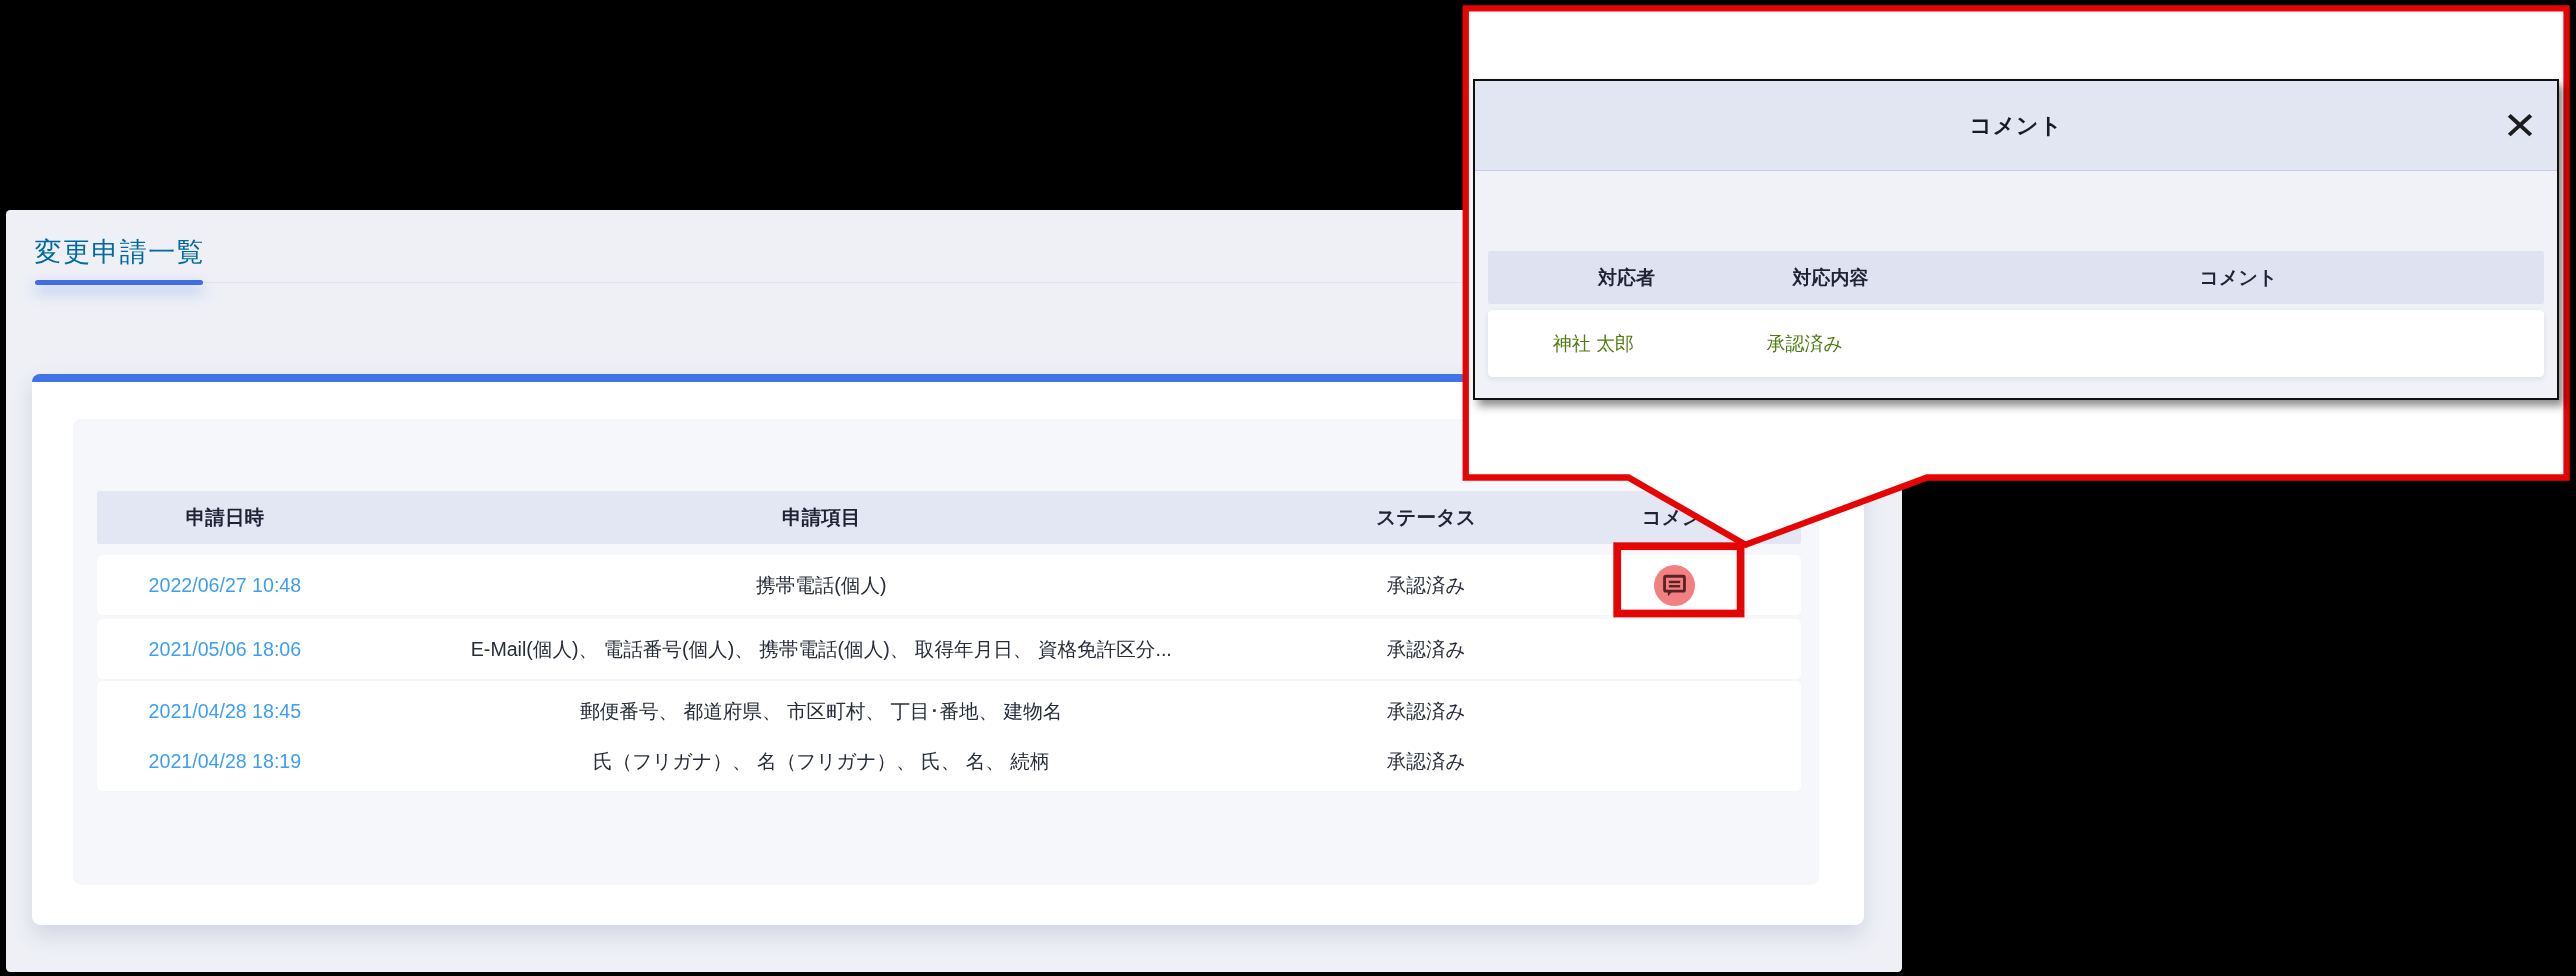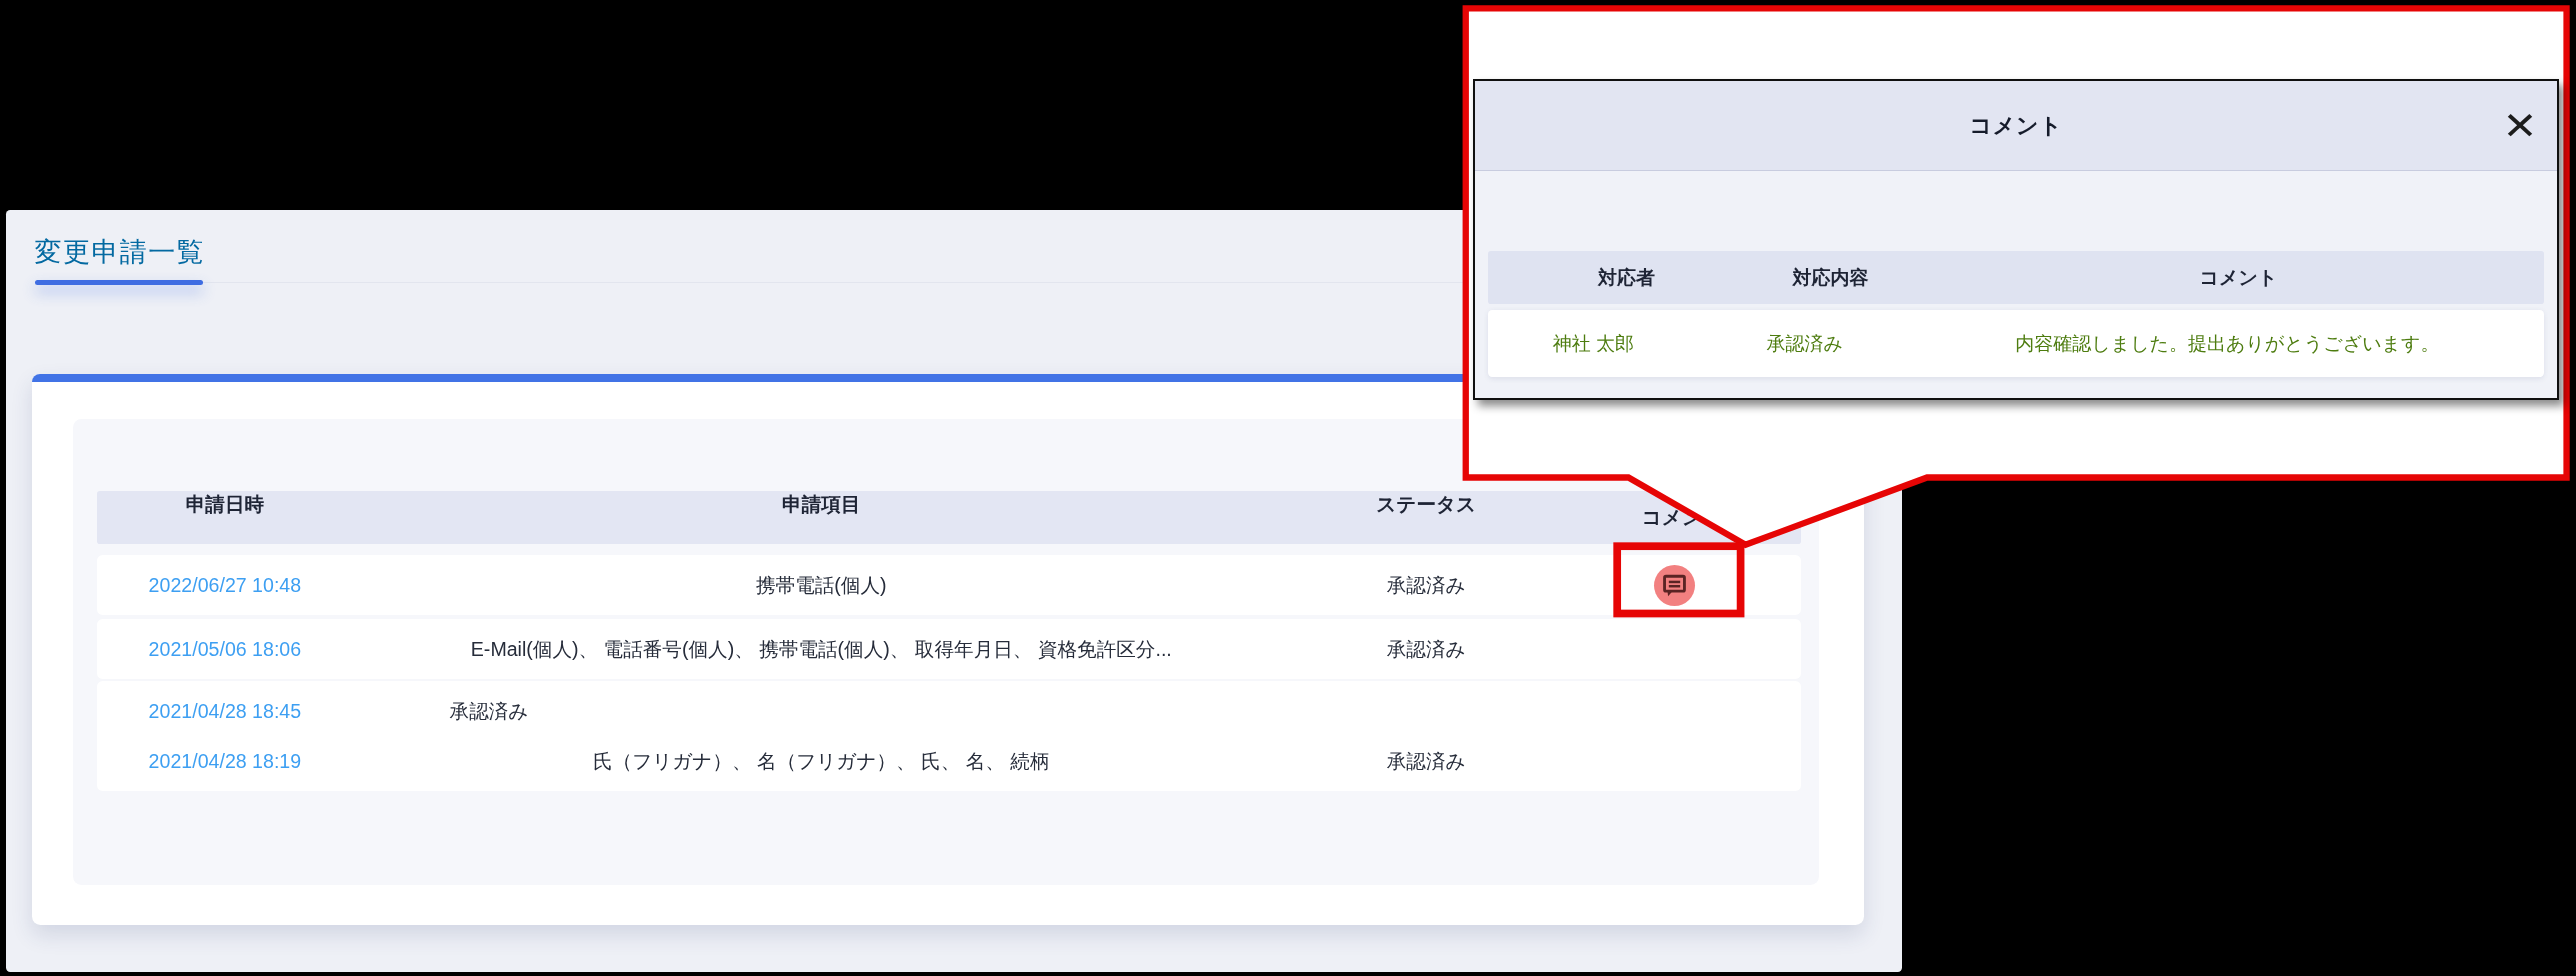--- a/index.html
+++ b/index.html
@@ -22,21 +22,21 @@
              background:#fff; border-radius:8.4px;
              box-shadow:0 9.8px 21px rgba(40,55,110,.14); }
   .wrapper-topbar { position:absolute; left:0; top:0; width:100%; height:7.7px;
                     background:#4173e6; border-radius:8.4px 8.4px 0 0; }
 
   
   .card { position:absolute; left:41px; top:45px; width:1746px; height:466px;
           background:#f6f7fb; border-radius:8.4px; }
 
   .thead { position:absolute; left:24.5px; top:72px; width:1704px; height:53px;
-           background:#e3e6f3; border-radius:2.8px; display:flex; 
+           background:#e3e6f3; border-radius:2.8px; display:flex; align-items:center;
            font-size:19.6px; font-weight:bold; color:#1e2435; }
   .trow { position:absolute; left:24.5px; width:1704px; height:60px; background:#fff;
           border-radius:5.6px; display:flex; align-items:center; font-size:19.6px; color:#262c3a; }
   .trow.r0 { top:136px; } .trow.r1 { top:200px; } .trow.r2 { top:262px; } .trow.r3 { top:312px; }
   .c1 { width:15%; text-align:center; }
   .c2 { width:55%; text-align:center; }
   .c3 { width:16%; text-align:center; }
   .c4 { width:14%; text-align:center; display:flex; justify-content:center; align-items:center; }
   .date-link { color:#3d9ff2; cursor:pointer; }
 
@@ -108,20 +108,21 @@
 
         <div class="trow r1">
           <div class="c1"><span class="date-link">2021/05/06 18:06</span></div>
           <div class="c2">E-Mail(個人)、 電話番号(個人)、 携帯電話(個人)、 取得年月日、 資格免許区分...</div>
           <div class="c3">承認済み</div>
           <div class="c4"></div>
         </div>
 
         <div class="trow r2">
           <div class="c1"><span class="date-link">2021/04/28 18:45</span></div>
+          <div class="c2">郵便番号、 都道府県、 市区町村、 丁目･番地、 建物名</div>
           <div class="c3">承認済み</div>
           <div class="c4"></div>
         </div>
 
         <div class="trow r3">
           <div class="c1"><span class="date-link">2021/04/28 18:19</span></div>
           <div class="c2">氏（フリガナ）、 名（フリガナ）、 氏、 名、 続柄</div>
           <div class="c3">承認済み</div>
           <div class="c4"></div>
         </div>
@@ -143,18 +144,17 @@
 
     <div class="inner-head">
       <div class="ic1">対応者</div>
       <div class="ic2">対応内容</div>
       <div class="ic3">コメント</div>
     </div>
 
     <div class="inner-row">
       <div class="ic1">神社 太郎</div>
       <div class="ic2">承認済み</div>
-      <div class="ic3">内容確認しました。提出ありがとうございます。</div>
     </div>
   </div>
 
 </div>
 
 
 </body></html>

